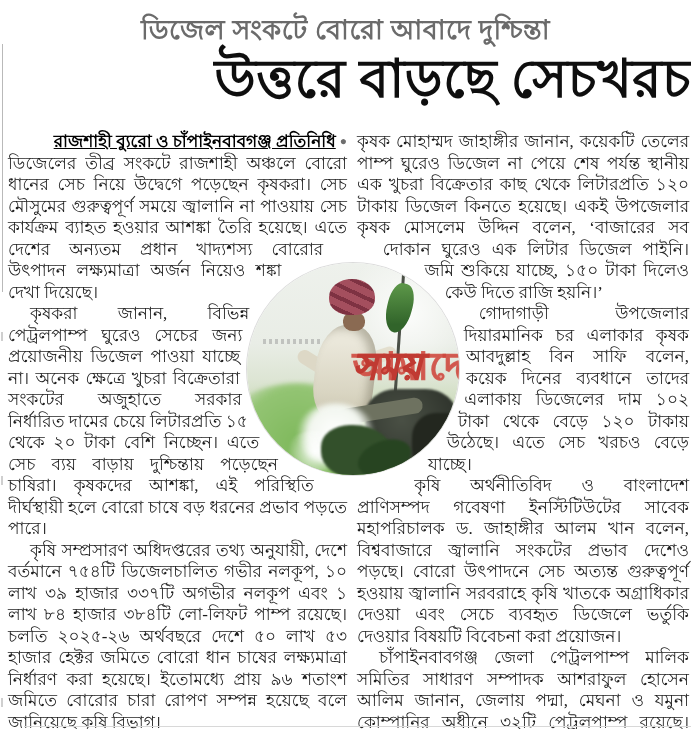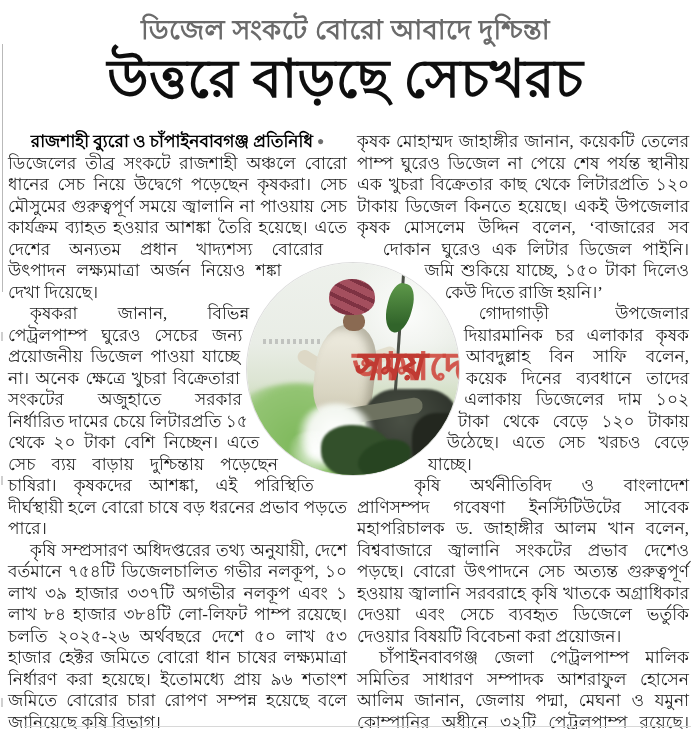--- a/index.html
+++ b/index.html
@@ -10,37 +10,37 @@
   }
   .page{position:absolute;inset:0;background:#fff;}
 
   
   .kicker{
     margin-top:14px;text-align:center;
     font-size:27px;line-height:32px;font-weight:600;color:#6b6b6b;
     letter-spacing:0.5px;
   }
   .headline{
-    margin:2px 0 0 0;text-align:center;
+    margin:2px 0 0 0;text-align:right;
     font-size:53px;line-height:62px;font-weight:700;color:#0e0e0e;
     letter-spacing:0.5px;
   }
 
   
   .col{
     position:absolute;top:131px;
     font-size:17px;line-height:21.5px;
     text-align:justify;
   }
   .col-left{left:8px;width:339px;}
   .col-right{left:357px;width:332px;}
   .col p{margin:0;}
   .para{text-indent:22px;}
   .para.first{text-indent:0;}
-  .byline{font-weight:700;color:#000;text-align:center;}
+  .byline{font-weight:700;color:#000;text-align:right;text-decoration:underline;}
   .byline-dot{
     display:inline-block;font-size:12px;color:#6e6e6e;
     vertical-align:2px;margin-left:4px;
   }
 
   
   .cutout{height:352px;}
   .cutout-left{
     float:right;width:118px;
     shape-outside:circle(106px at 124px 238px);

